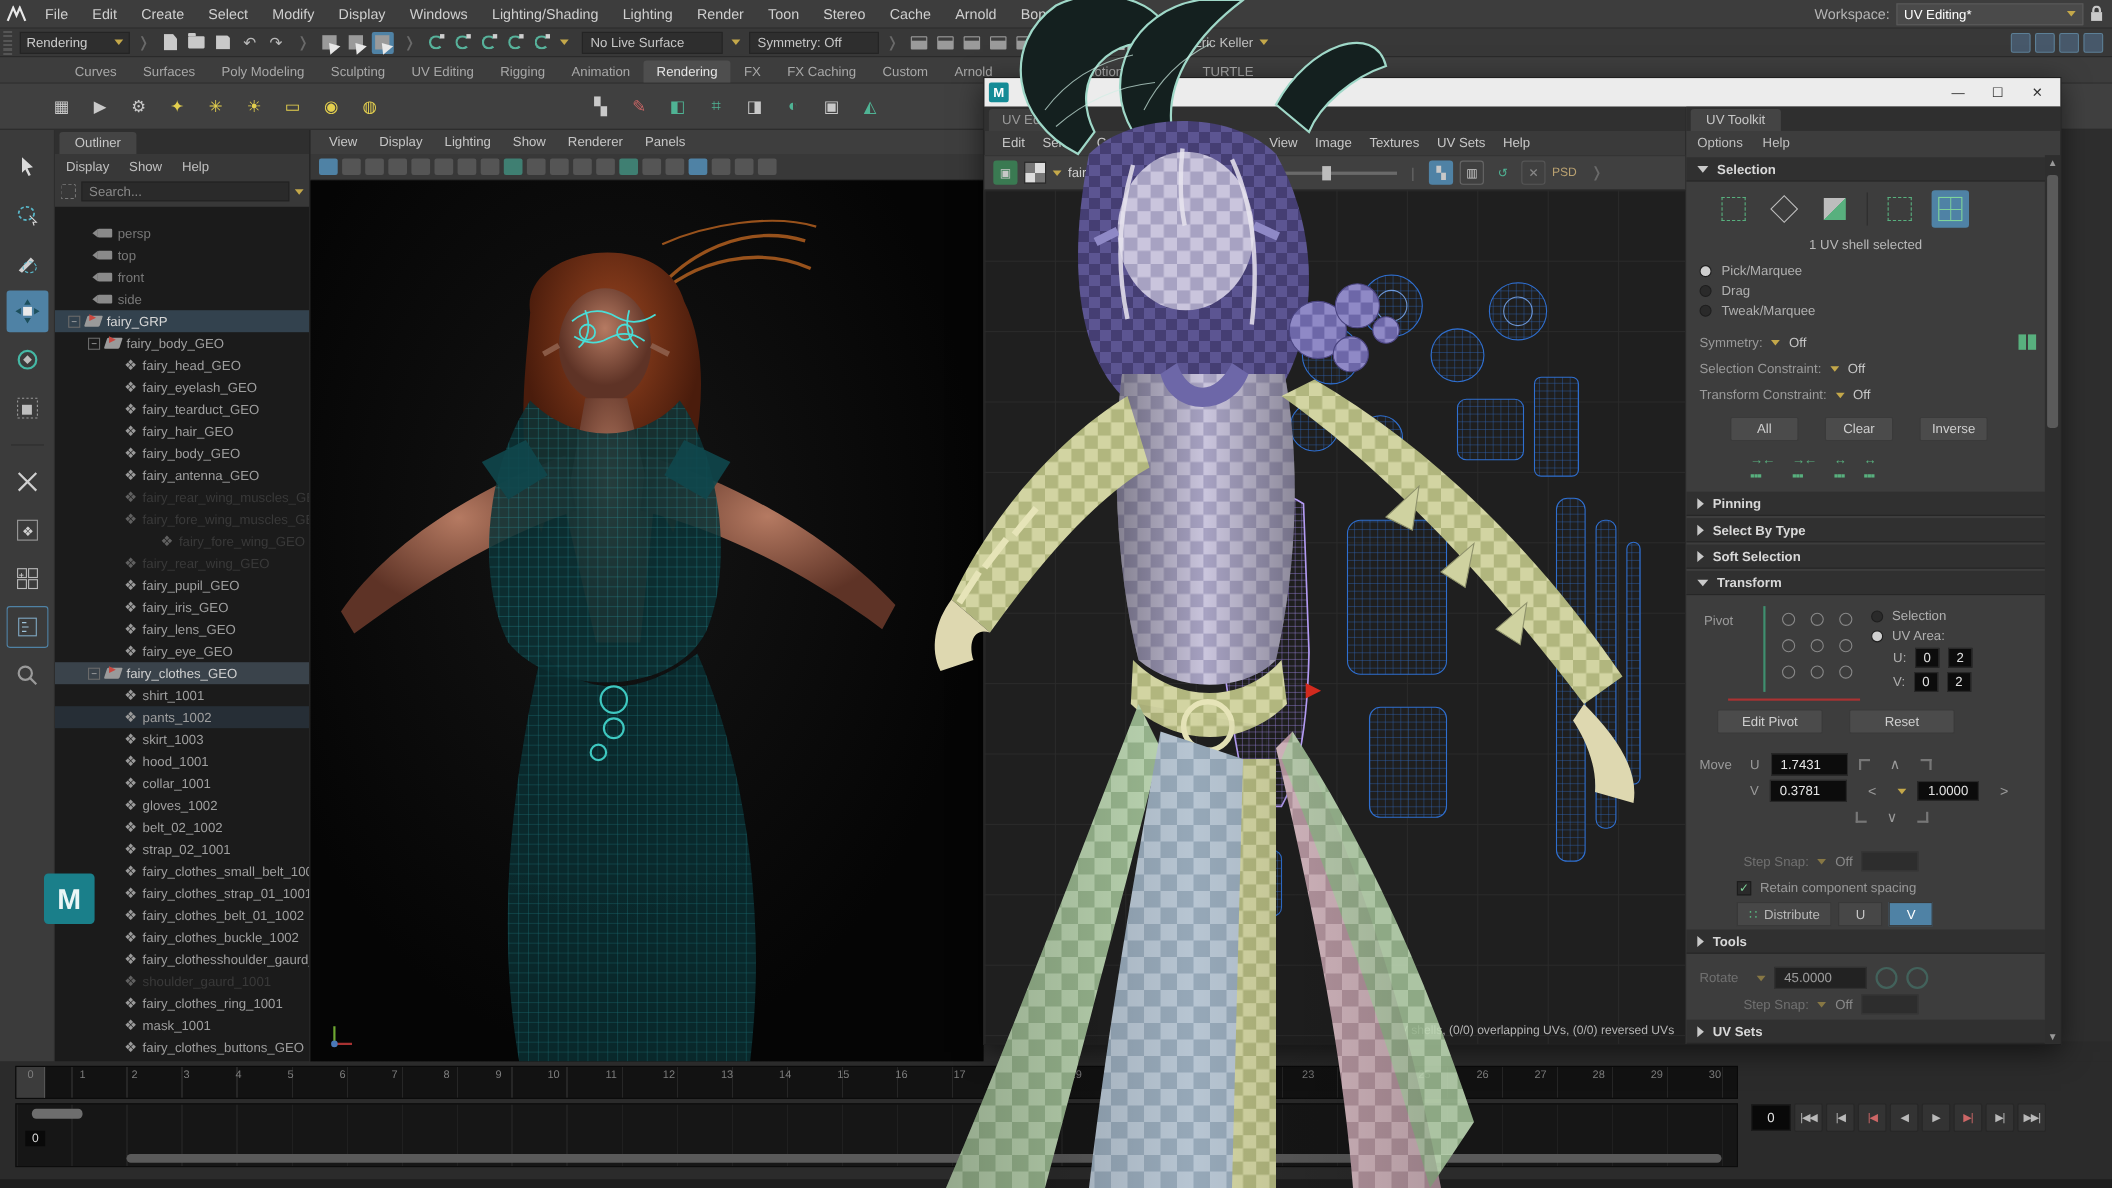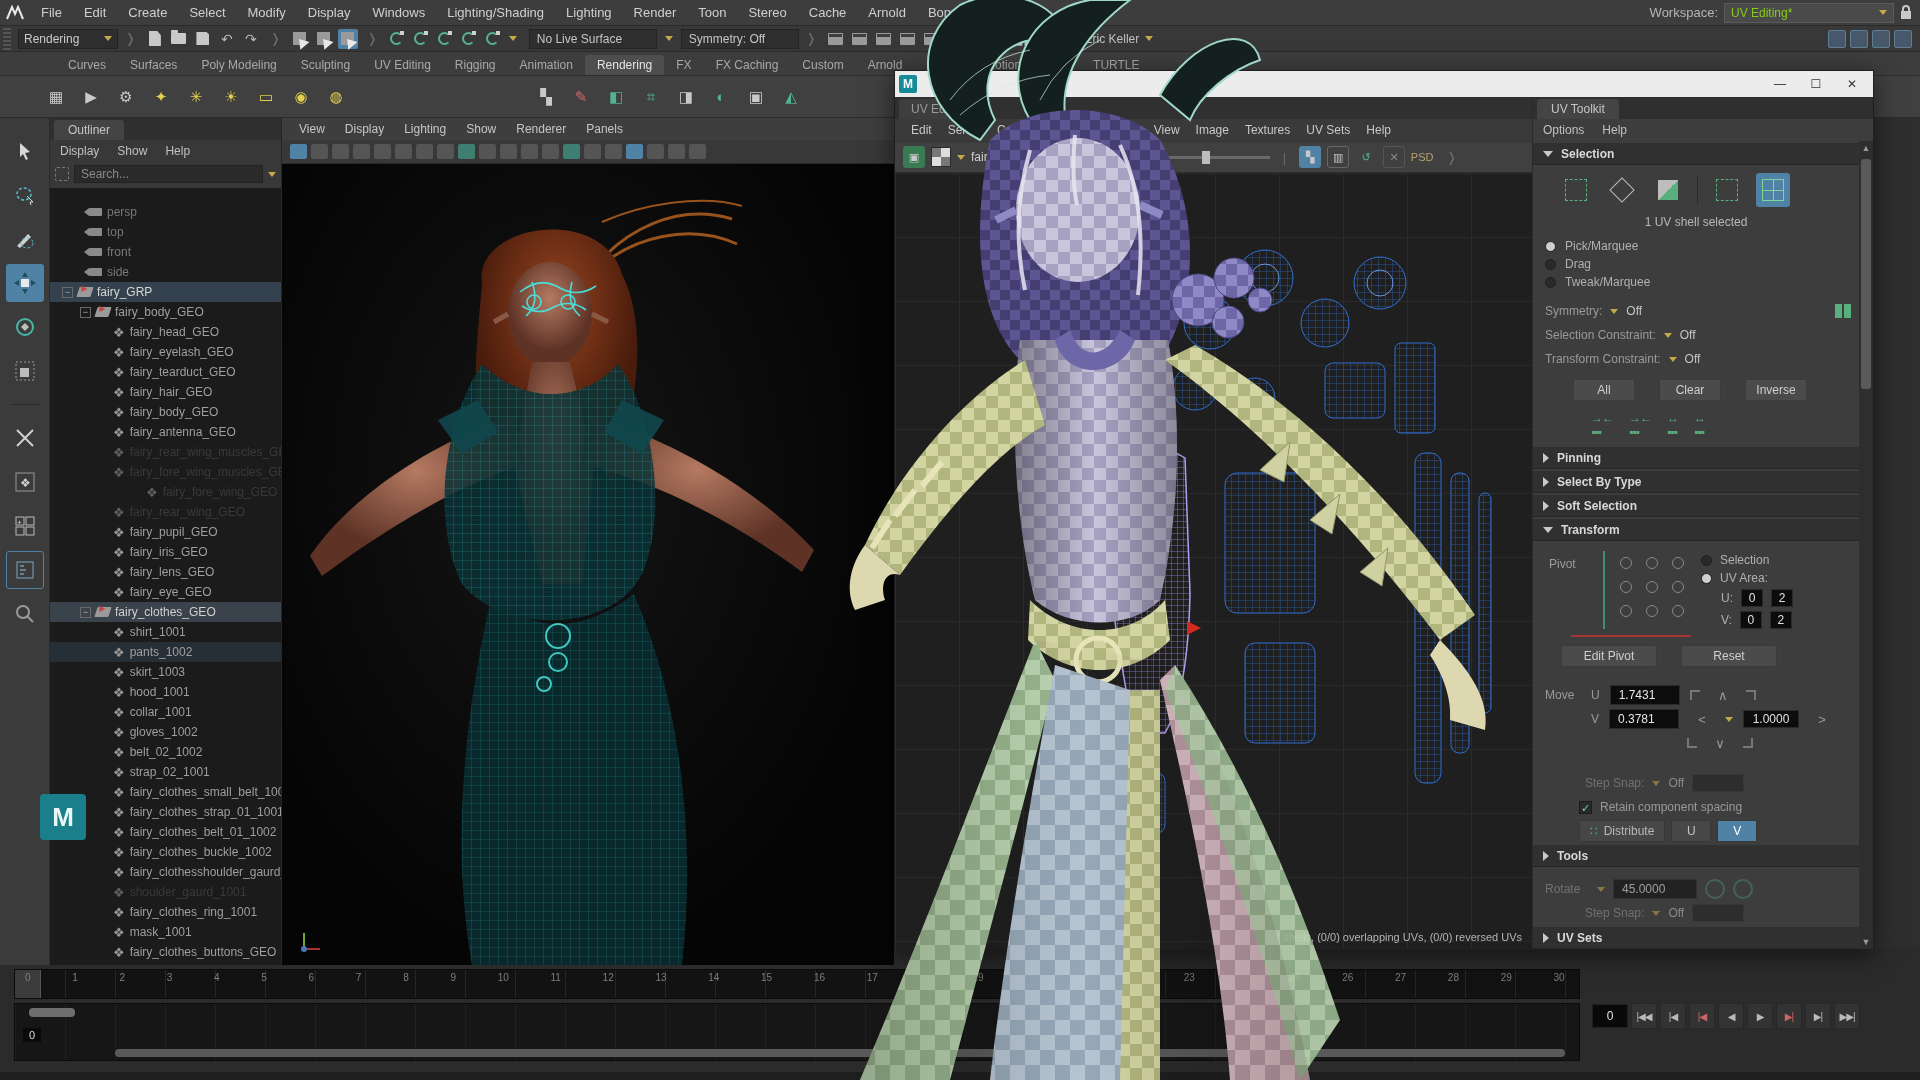--- a/index.html
+++ b/index.html
@@ -4,21 +4,21 @@
 <style>
   html,body{margin:0;padding:0;background:#222;}
   *{box-sizing:border-box;font-family:"Liberation Sans","DejaVu Sans",sans-serif;}
   #app{position:relative;width:1920px;height:1080px;overflow:hidden;background:#2b2b2b;color:#c8c8c8;font-size:12px;}
   
   .menubar{position:absolute;left:0;top:0;width:1920px;height:26px;background:#3d3d3d;border-bottom:1px solid #2a2a2a;display:flex;align-items:center;gap:0;z-index:3}
   .mlogo{width:30px;display:flex;justify-content:center}
   .mitem{padding:0 11px;color:#cfcfcf;font-size:13px;line-height:26px;cursor:default}
   .wsp{margin-left:auto;display:flex;align-items:center;gap:6px;padding-right:8px}
   .wsp .lbl{color:#b5b5b5;font-size:13px}
-  .wsel{background:#4a4a4a;border:1px solid #5a5a5a;width:170px;height:20px;display:flex;align-items:center;justify-content:space-between;padding:0 6px;color:#84cc16}
+  .wsel{background:#4a4a4a;border:1px solid #5a5a5a;width:170px;height:20px;display:flex;align-items:center;justify-content:space-between;padding:0 6px;color:#ffffff}
   .dd{width:0;height:0;border-left:4px solid transparent;border-right:4px solid transparent;border-top:5px solid #c4a84a}
   .statusline{position:absolute;left:0;top:26px;width:1920px;height:26px;background:#383838;border-bottom:1px solid #2a2a2a;display:flex;align-items:center;z-index:3}
   .grip{width:8px;height:22px;margin:0 3px;background:repeating-linear-gradient(#555 0 2px,transparent 2px 4px);}
   .msel{background:#2e2e2e;border:1px solid #242424;width:100px;height:20px;margin-left:4px;display:flex;align-items:center;justify-content:space-between;padding:0 5px;color:#cccccc}
   .sep{color:#6a6a6a;margin:0 7px;font-size:13px}
   .sic{width:20px;height:20px;margin:0 2px;display:flex;align-items:center;justify-content:center;border-radius:2px}
   .sic.on{background:#4f82a5}
   .ic-page{width:12px;height:15px;background:#c9c9c9;clip-path:polygon(0 0,70% 0,100% 28%,100% 100%,0 100%)}
   .ic-folder{width:15px;height:11px;background:#c9c9c9;border-radius:1px;position:relative}
   .ic-folder:before{content:"";position:absolute;top:-3px;left:0;width:7px;height:3px;background:#c9c9c9;border-radius:1px 1px 0 0}

